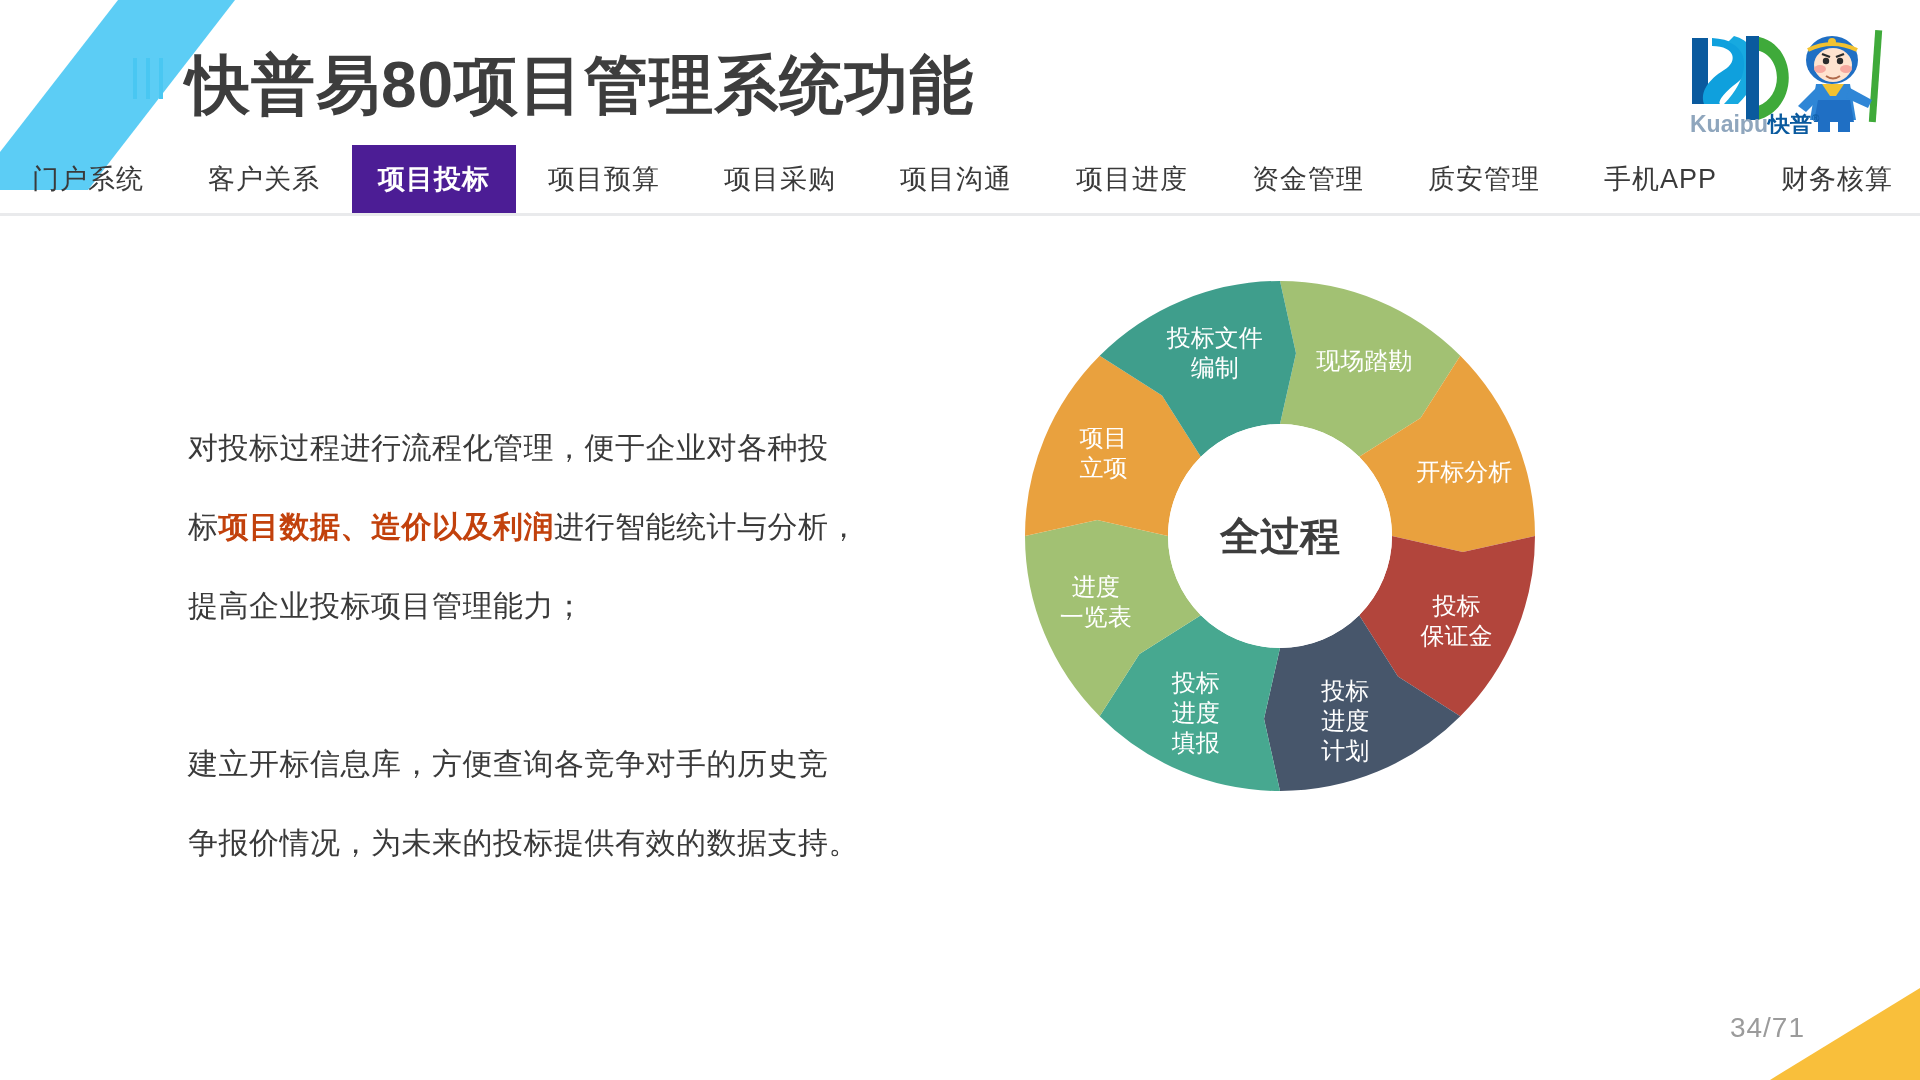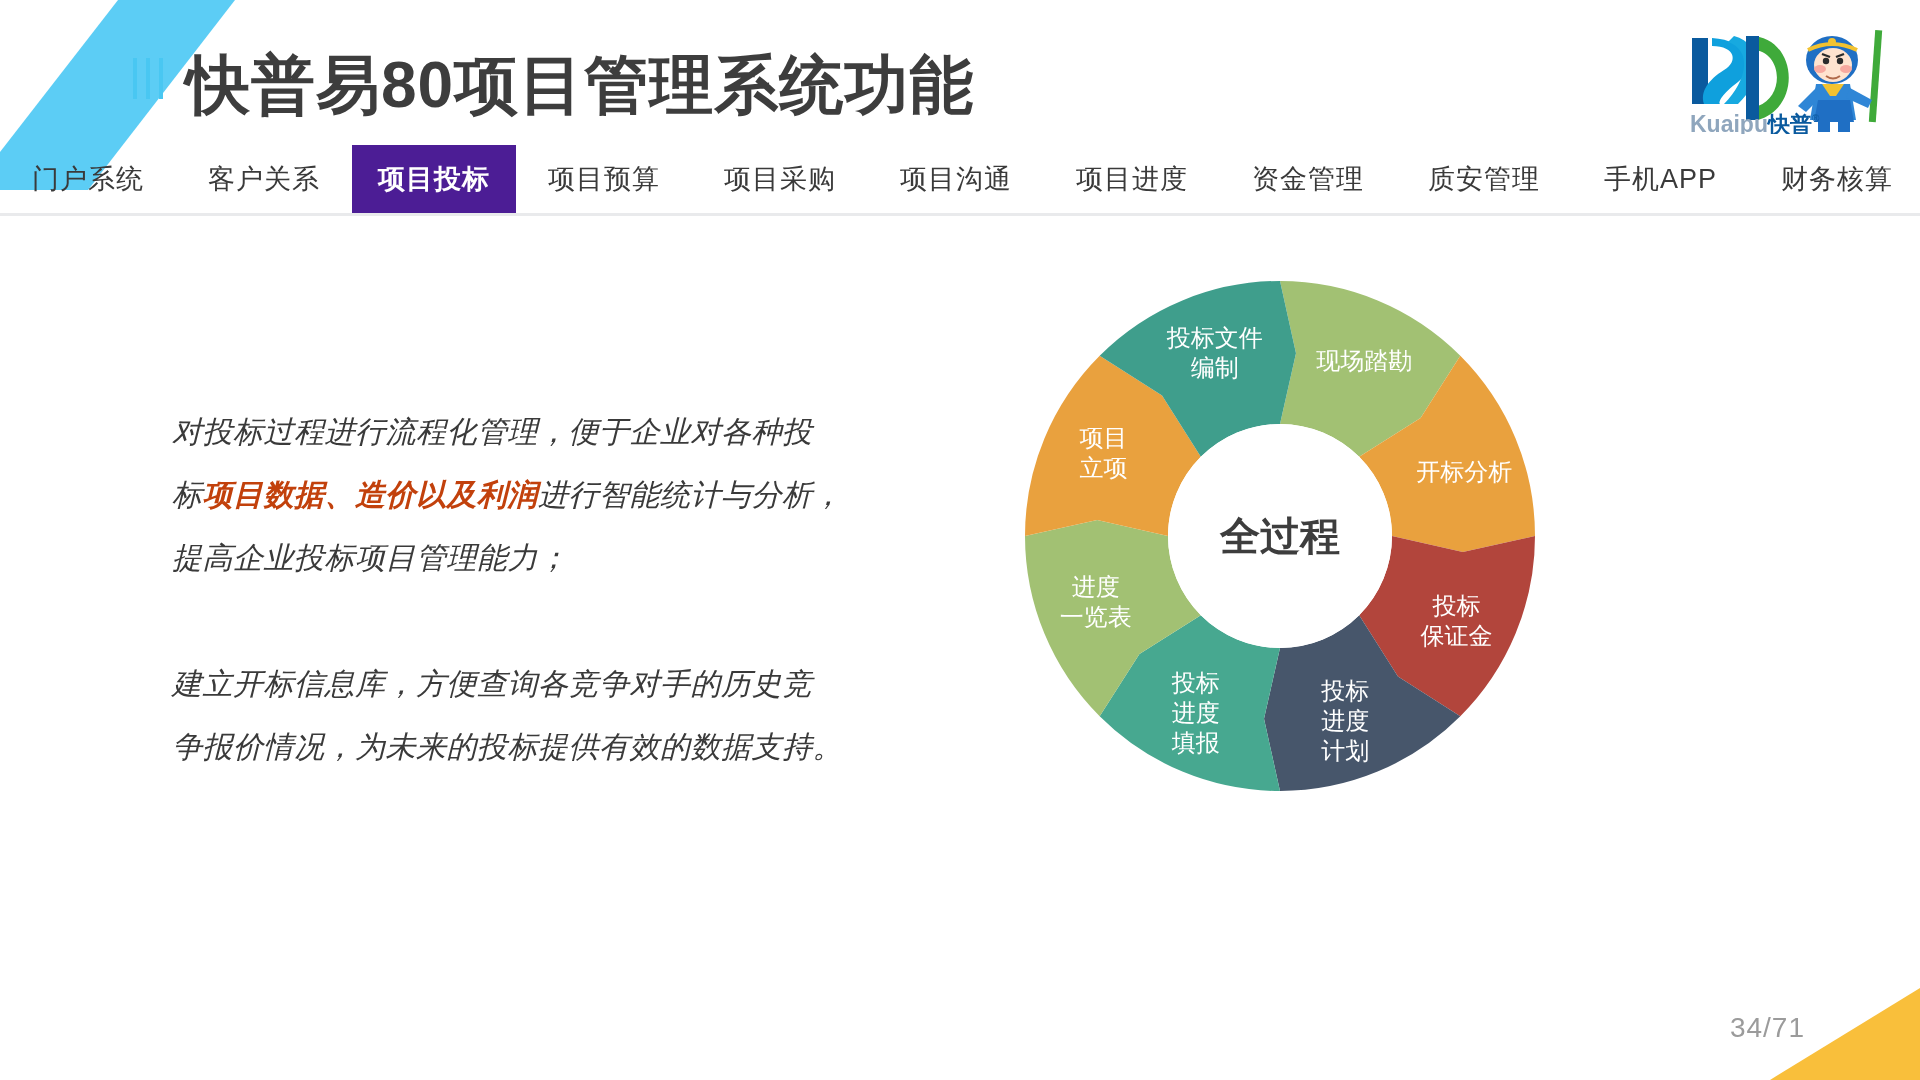--- a/index.html
+++ b/index.html
@@ -45,21 +45,21 @@
   }
   .nav-item.active{background:#4c1d95;color:#ffffff;font-weight:bold;padding:0 26px;}
   .nav-rule{
     position:absolute;left:0;top:213px;width:1920px;height:3px;background:#e9eaec;
   }
   
   .body-text{
     position:absolute;left:172px;top:400px;width:760px;
     font-size:30px;color:#3a3a3a;line-height:63px;letter-spacing:0.5px;
   }
-  .body-text p{margin:0;font-style:italic;}
+  .body-text p{margin:16px;}
   .body-text .spacer{height:63px;}
   .body-text b{font-weight:bold;color:#c2410c;}
   
   .donut{
     position:absolute;left:1018px;top:274px;width:524px;height:524px;
   }
   .donut svg{display:block;}
   .donut-label{
     font-family:"Liberation Sans","DejaVu Sans",sans-serif;
     fill:#ffffff;font-size:24px;text-anchor:middle;

